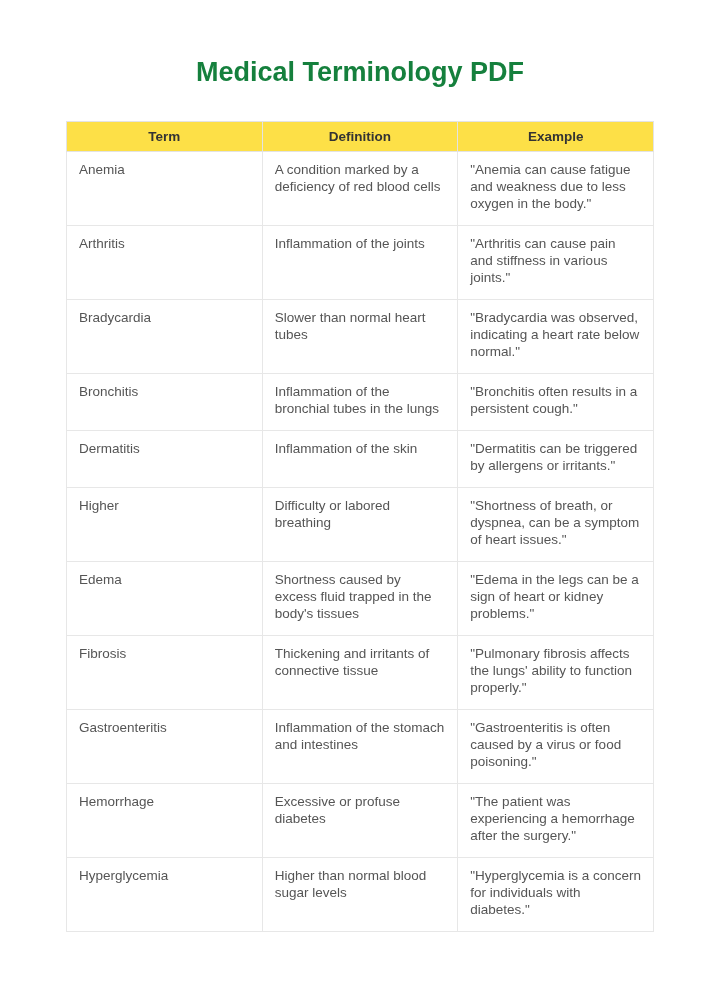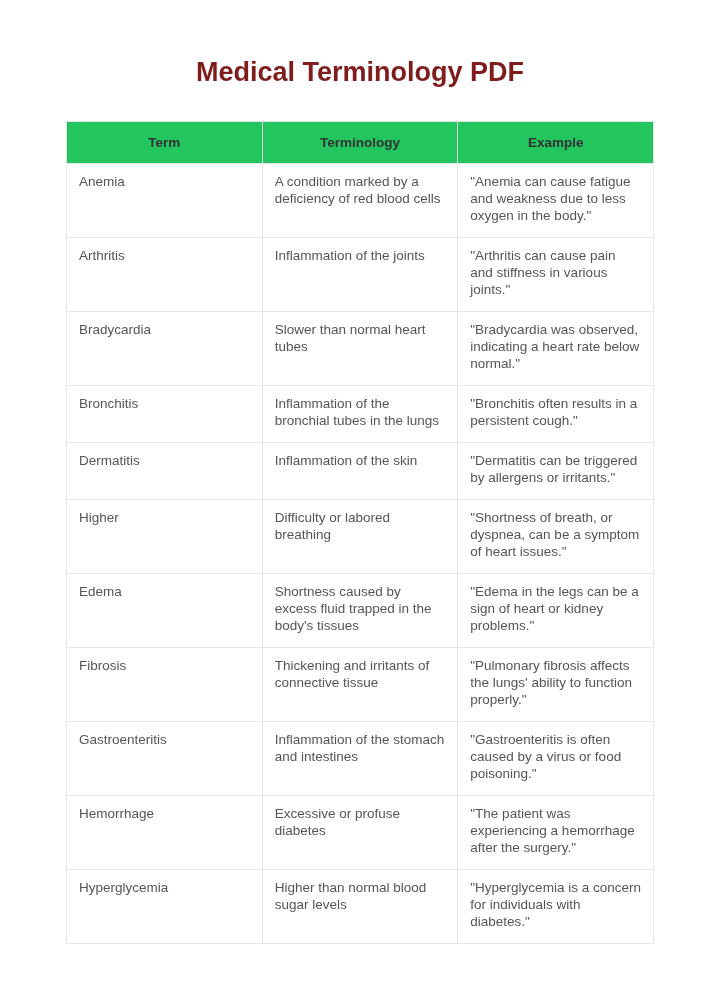--- a/index.html
+++ b/index.html
@@ -15,35 +15,35 @@
     background: #ffffff;
     overflow: hidden;
   }
   .doc-title {
     margin: 0;
     padding-top: 56px;
     text-align: center;
     font-size: 27px;
     line-height: 1.25;
     font-weight: bold;
-    color: #7f1d1d;
+    color: #15803d;
   }
   table.term-table {
     width: 588px;
     margin: 31px auto 0 auto;
     border-collapse: collapse;
     table-layout: fixed;
   }
   table.term-table th {
-    background: #22c55e;
+    background: #fde047;
     border: 1px solid #e3e3e3;
     color: #333333;
     font-size: 13.5px;
     font-weight: bold;
-    padding: 13px 6px;
+    padding: 7px 6px;
     text-align: center;
   }
   table.term-table td {
     border: 1px solid #e7e7e7;
     background: #ffffff;
     color: #555555;
     font-size: 13.5px;
     line-height: 1.26;
     padding: 9px 12px 13px 12px;
     vertical-align: top;
@@ -55,21 +55,21 @@
 </head>
 <body>
 
 <div class="page">
   <h1 class="doc-title">Medical Terminology PDF</h1>
 
   <table class="term-table">
     <thead>
       <tr id="header-row">
           <th>Term</th>
-          <th>Terminology</th>
+          <th>Definition</th>
           <th>Example</th>
         </tr>
     </thead>
     <tbody id="table-body">
         <tr>
           <td>Anemia</td>
           <td>A condition marked by a deficiency of red blood cells</td>
           <td>"Anemia can cause fatigue and weakness due to less oxygen in the body."</td>
         </tr>
         <tr>

